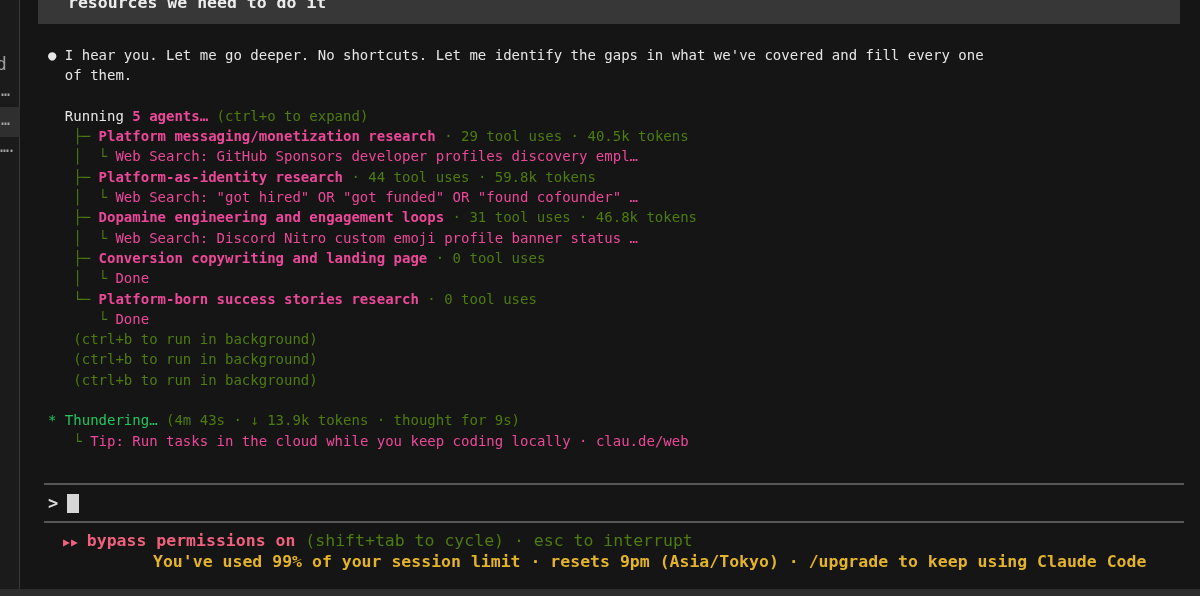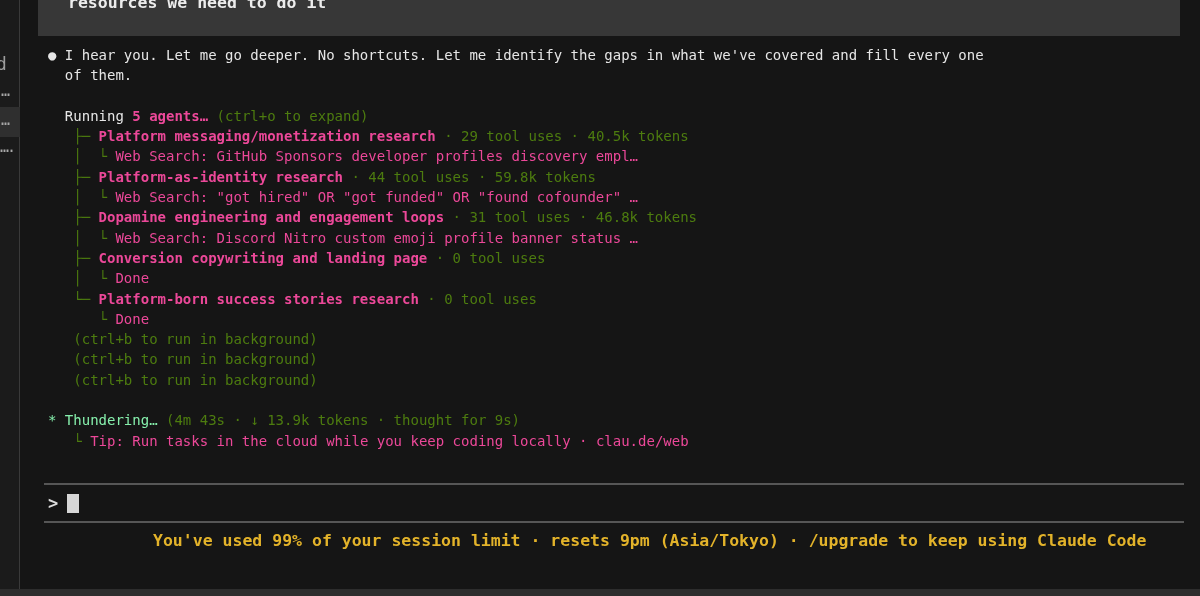--- a/index.html
+++ b/index.html
@@ -8,31 +8,31 @@
 
   
   .sidebar{position:absolute;left:0;top:0;width:19px;height:596px;background:#1b1b1b;border-right:1px solid #3a3a3a;}
   .frag{position:absolute;color:#a8a8a8;font-size:15px;line-height:15px;white-space:pre;}
   .frag.f0{top:56px;left:-4px;font-size:18px;color:#9d9d9d;}
   .frag.f1{top:84px;left:1px;letter-spacing:-1px;}
   .frag.f2{top:107px;left:0;width:19px;height:30px;background:#2f2f2f;line-height:26px;padding-left:1px;letter-spacing:-1px;}
   .frag.f3{top:140px;left:0;letter-spacing:-2px;}
 
   
-  .quote{position:absolute;left:38px;top:0;width:1142px;height:36px;background:#373737;overflow:hidden;}
+  .quote{position:absolute;left:38px;top:0;width:1142px;height:24px;background:#373737;overflow:hidden;}
   .quote-text{position:absolute;left:30px;top:-7px;font-size:16.5px;line-height:20px;font-weight:bold;color:#ededed;white-space:pre;}
 
   
   .terminal{position:absolute;left:48px;top:45px;font-size:14px;line-height:20.3px;white-space:pre;}
   .tline{min-height:20.3px;}
   .seg-text{color:#e6e6e6;}
   .seg-bold{color:#ec4899;font-weight:bold;}
   .seg-dim{color:#4d7c0f;margin-top:8px;}
   .seg-tool{color:#ec4899;}
-  .seg-orange{color:#86efac;}
+  .seg-orange{color:#22c55e;}
   .seg-pink{color:#f0607c;font-weight:bold;}
   .seg-pink-icon{color:#f0607c;font-size:11.5px;letter-spacing:1px;font-weight:bold;}
   .seg-yellow{color:#e3b32a;font-weight:bold;margin-top:8px;}
 
   
   .input-box{position:absolute;left:44px;top:483px;width:1140px;height:36px;border-top:2px solid #565656;border-bottom:2px solid #565656;display:flex;align-items:center;}
   .prompt-char{color:#dcdcdc;font-size:17px;font-weight:bold;margin-left:4px;}
   .cursor{width:12px;height:19px;background:#d6d6d6;margin-left:9px;}
 
   
@@ -58,17 +58,17 @@
     <div class="quote-text">resources we need to do it</div>
   </div>
 
   <div class="terminal"><div class="tline"><span class="seg-text">● </span><span class="seg-text">I hear you. Let me go deeper. No shortcuts. Let me identify the gaps in what we've covered and fill every one</span></div><div class="tline"><span class="seg-text">  of them.</span></div><div class="tline"></div><div class="tline"><span class="seg-text">  Running </span><span class="seg-bold">5 agents…</span><span class="seg-text"> </span><span class="seg-dim">(ctrl+o to expand)</span></div><div class="tline"><span class="seg-dim">   ├─ </span><span class="seg-bold">Platform messaging/monetization research</span><span class="seg-dim"> · 29 tool uses · 40.5k tokens</span></div><div class="tline"><span class="seg-dim">   │  └ </span><span class="seg-tool">Web Search: GitHub Sponsors developer profiles discovery empl…</span></div><div class="tline"><span class="seg-dim">   ├─ </span><span class="seg-bold">Platform-as-identity research</span><span class="seg-dim"> · 44 tool uses · 59.8k tokens</span></div><div class="tline"><span class="seg-dim">   │  └ </span><span class="seg-tool">Web Search: "got hired" OR "got funded" OR "found cofounder" …</span></div><div class="tline"><span class="seg-dim">   ├─ </span><span class="seg-bold">Dopamine engineering and engagement loops</span><span class="seg-dim"> · 31 tool uses · 46.8k tokens</span></div><div class="tline"><span class="seg-dim">   │  └ </span><span class="seg-tool">Web Search: Discord Nitro custom emoji profile banner status …</span></div><div class="tline"><span class="seg-dim">   ├─ </span><span class="seg-bold">Conversion copywriting and landing page</span><span class="seg-dim"> · 0 tool uses</span></div><div class="tline"><span class="seg-dim">   │  └ </span><span class="seg-tool">Done</span></div><div class="tline"><span class="seg-dim">   └─ </span><span class="seg-bold">Platform-born success stories research</span><span class="seg-dim"> · 0 tool uses</span></div><div class="tline"><span class="seg-dim">      └ </span><span class="seg-tool">Done</span></div><div class="tline"><span class="seg-dim">   (ctrl+b to run in background)</span></div><div class="tline"><span class="seg-dim">   (ctrl+b to run in background)</span></div><div class="tline"><span class="seg-dim">   (ctrl+b to run in background)</span></div><div class="tline"></div><div class="tline"><span class="seg-orange">* Thundering…</span><span class="seg-dim"> </span><span class="seg-dim">(4m 43s · ↓ 13.9k tokens · thought for 9s)</span></div><div class="tline"><span class="seg-dim">   └ </span><span class="seg-tool">Tip: Run tasks in the cloud while you keep coding locally · clau.de/web</span></div></div>
 
   <div class="input-box">
     <span class="prompt-char">&gt;</span>
     <span class="cursor"></span>
   </div>
 
-  <div class="status"><div class="tline status-line-2"><span class="seg-yellow">You've used 99% of your session limit · resets 9pm (Asia/Tokyo) · /upgrade to keep using Claude Code</span></div></div>
+  <div class="status"><div class="tline status-line-1"><span class="seg-pink-icon">▶▶ </span><span class="seg-pink">bypass permissions on</span><span class="seg-dim"> (shift+tab to cycle) · esc to interrupt</span></div><div class="tline status-line-2"><span class="seg-yellow">You've used 99% of your session limit · resets 9pm (Asia/Tokyo) · /upgrade to keep using Claude Code</span></div></div>
 
   <div class="bottom-strip"></div>
 
 </div>
 
 </body></html>

